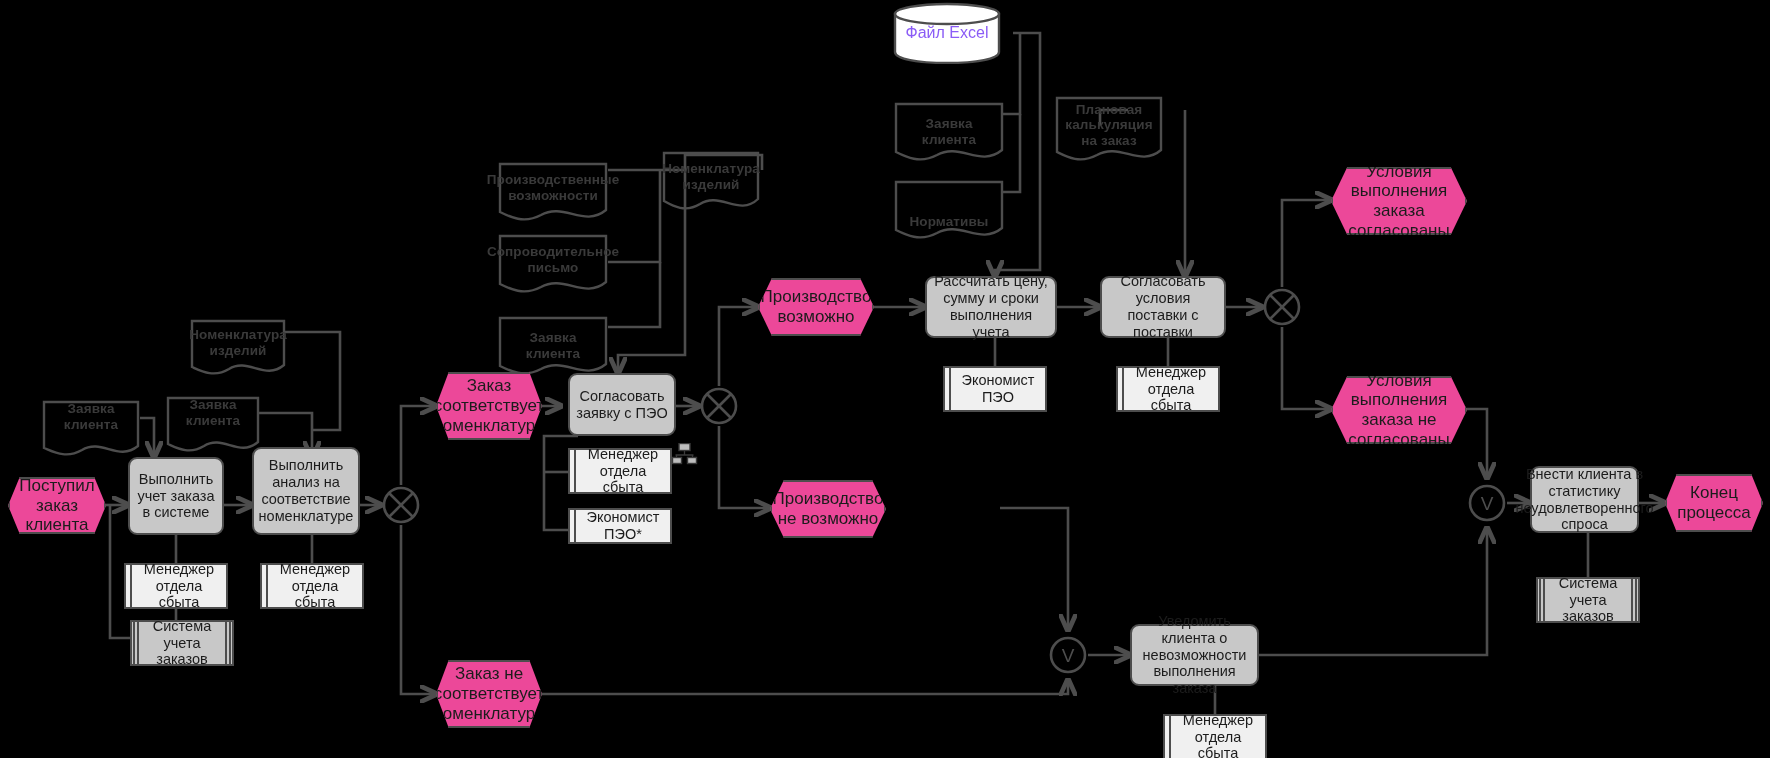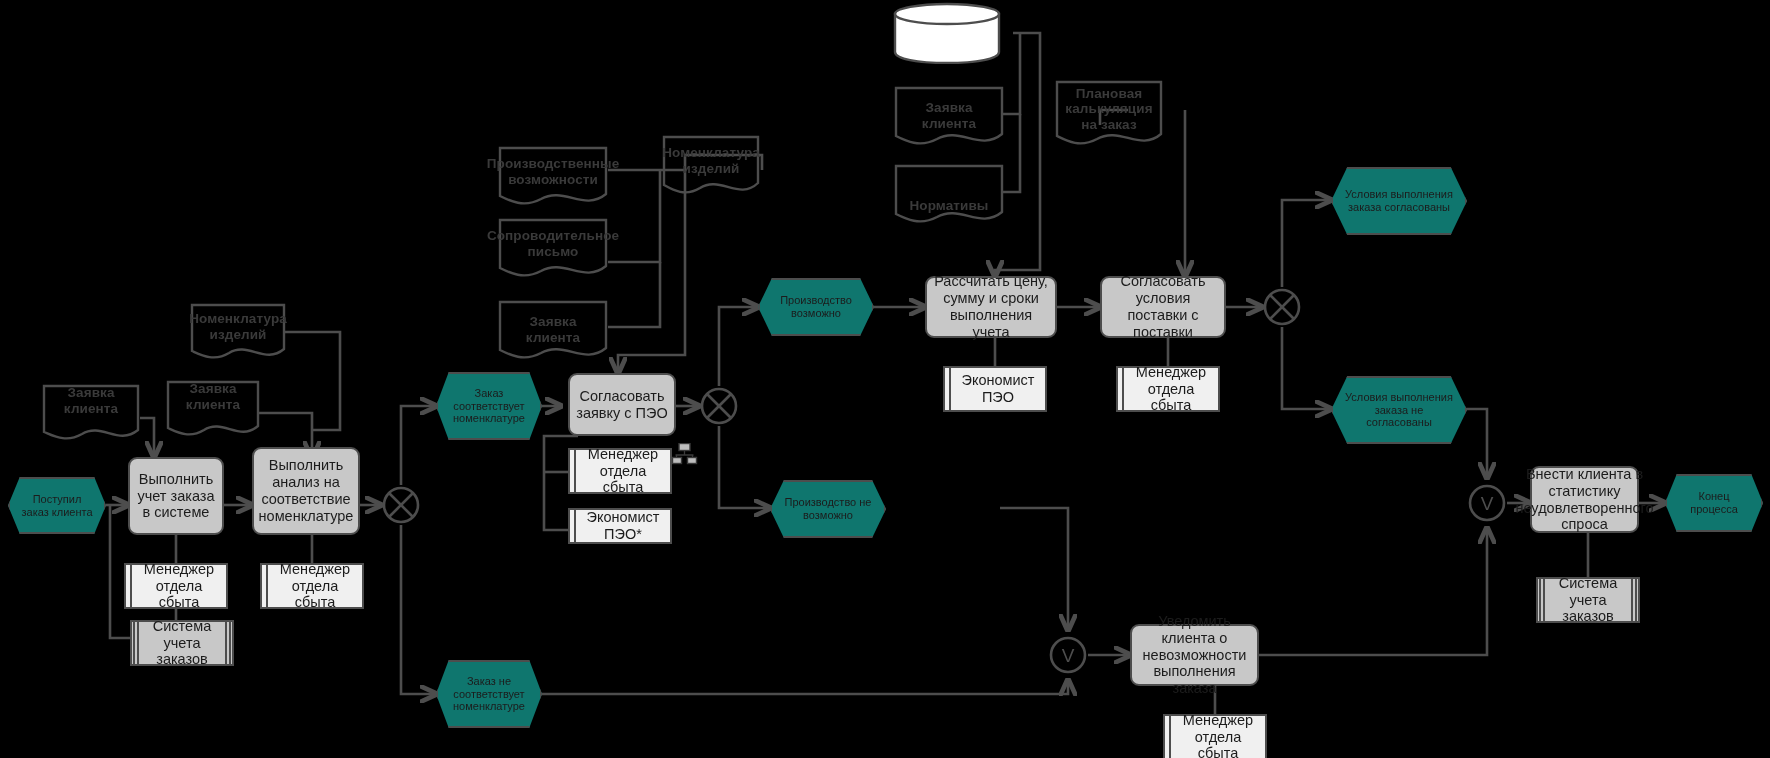--- a/index.html
+++ b/index.html
@@ -9,45 +9,45 @@
 
   
   .nd{position:absolute;box-sizing:border-box;display:flex;align-items:center;
       justify-content:center;text-align:center;line-height:1.16;color:#1c1c1c;}
 
   
   .fn{background:#c8c8c8;border:2px solid #4d4d4d;border-radius:9px;
       font-size:14.5px;padding:2px 4px;}
 
   
-  .ev{background:#0f766e;border:2px solid #4d4d4d;font-size:11px;padding:2px 10px;
+  .ev{background:#ec4899;border:2px solid #4d4d4d;font-size:17px;padding:2px 10px;
       clip-path:polygon(12% 0,88% 0,100% 50%,88% 100%,12% 100%,0 50%);}
 
   
   .org{background:#f0f0f0;border:2px solid #4d4d4d;font-size:14.5px;padding:2px 6px 2px 12px;}
   .org:before{content:"";position:absolute;left:4px;top:0;bottom:0;width:2px;background:#4d4d4d;}
 
   
   .sys{background:#c8c8c8;border:2px solid #4d4d4d;font-size:14.5px;padding:2px 14px;}
   .sys:before,.sys:after{content:"";position:absolute;top:0;bottom:0;width:2px;background:#4d4d4d;}
   .sys:before{left:5px;box-shadow:-4px 0 0 0 #4d4d4d;}
   .sys:after{right:5px;box-shadow:4px 0 0 0 #4d4d4d;}
 
   
-  .doc{position:absolute;}
+  .doc{position:absolute;margin-top:16px;}
   .doc svg{position:absolute;left:0;top:0;overflow:visible;}
   .doc .dlab{position:absolute;left:0;right:0;top:0;display:flex;align-items:center;
              justify-content:center;text-align:center;font-size:13.5px;line-height:1.15;
              color:#3a3a3a;font-weight:bold;letter-spacing:.1px;}
 
   
   .db{position:absolute;}
   .db svg{position:absolute;left:0;top:0;}
   .db .dblab{position:absolute;left:0;right:0;top:0;bottom:0;display:flex;
-             align-items:center;justify-content:center;font-size:16px;color:#ffffff;}
+             align-items:center;justify-content:center;font-size:16px;color:#8b5cf6;}
 
   
   #wires{position:absolute;left:0;top:0;width:1770px;height:758px;pointer-events:none;}
   #wires path,#wires line{stroke:#4d4d4d;stroke-width:2.6;fill:none;}
 
   
   .gw{position:absolute;}
   .gw svg{display:block;}
 
   .icon-mini{position:absolute;}

